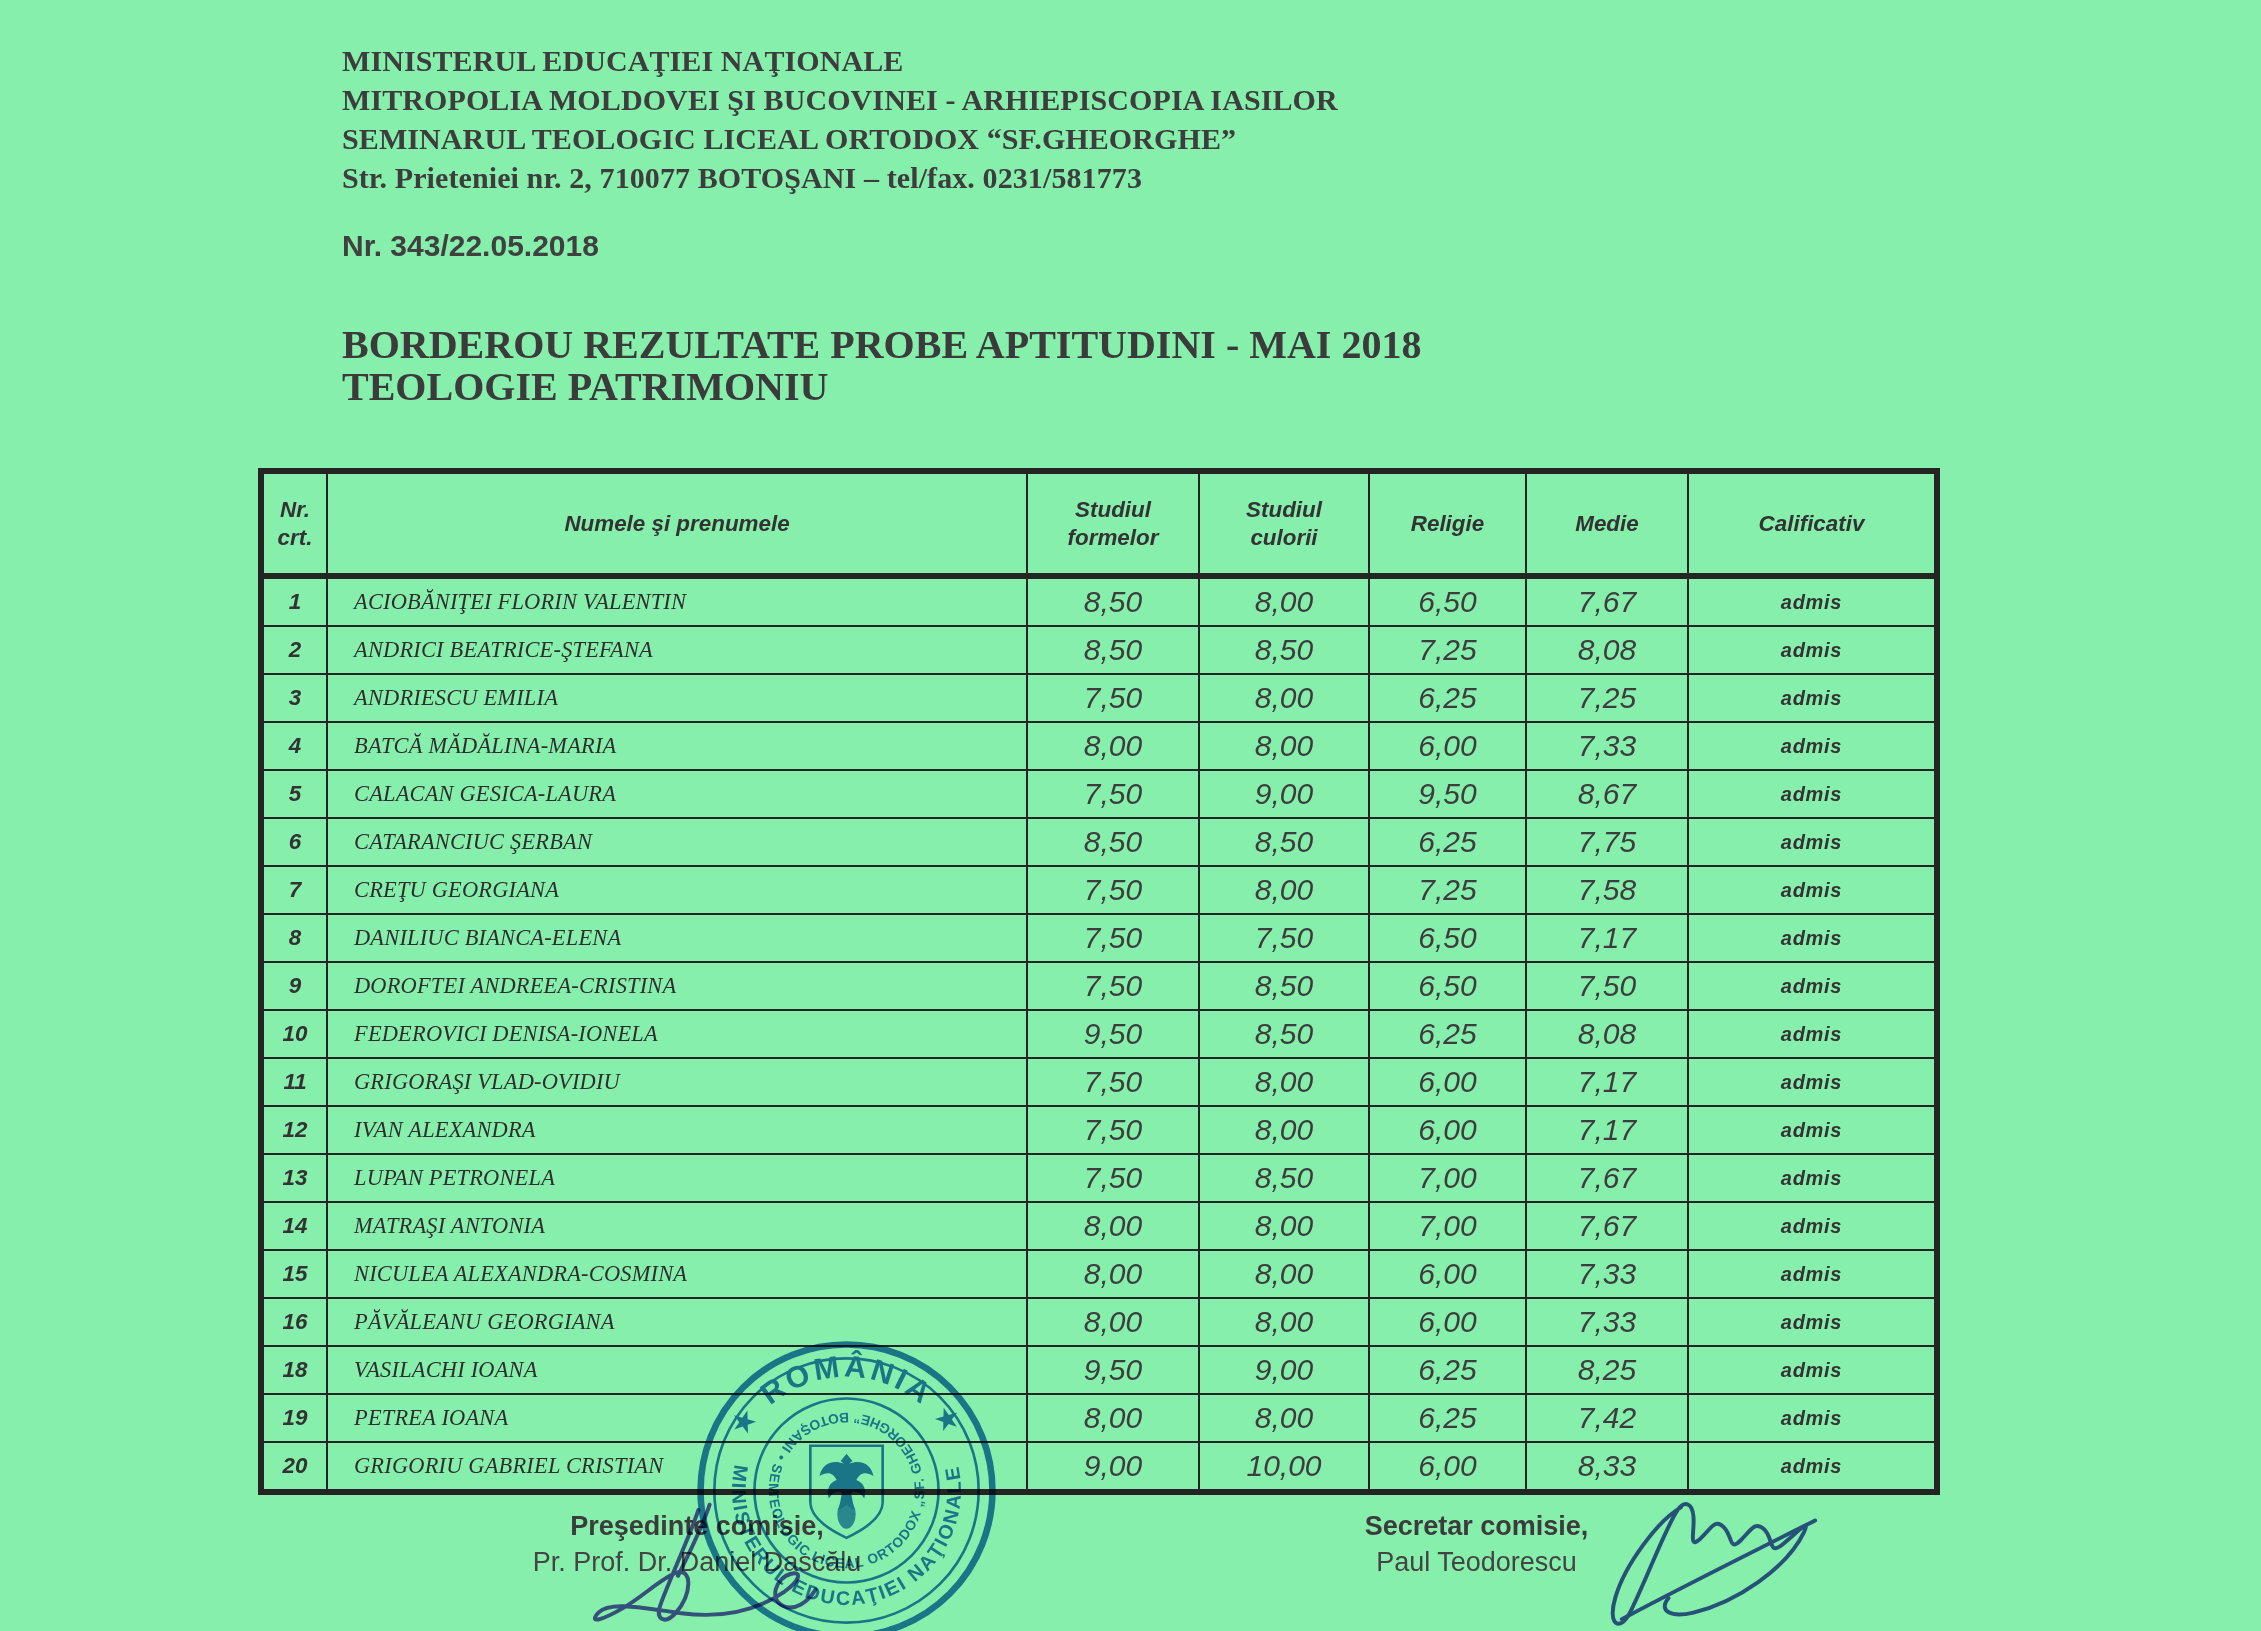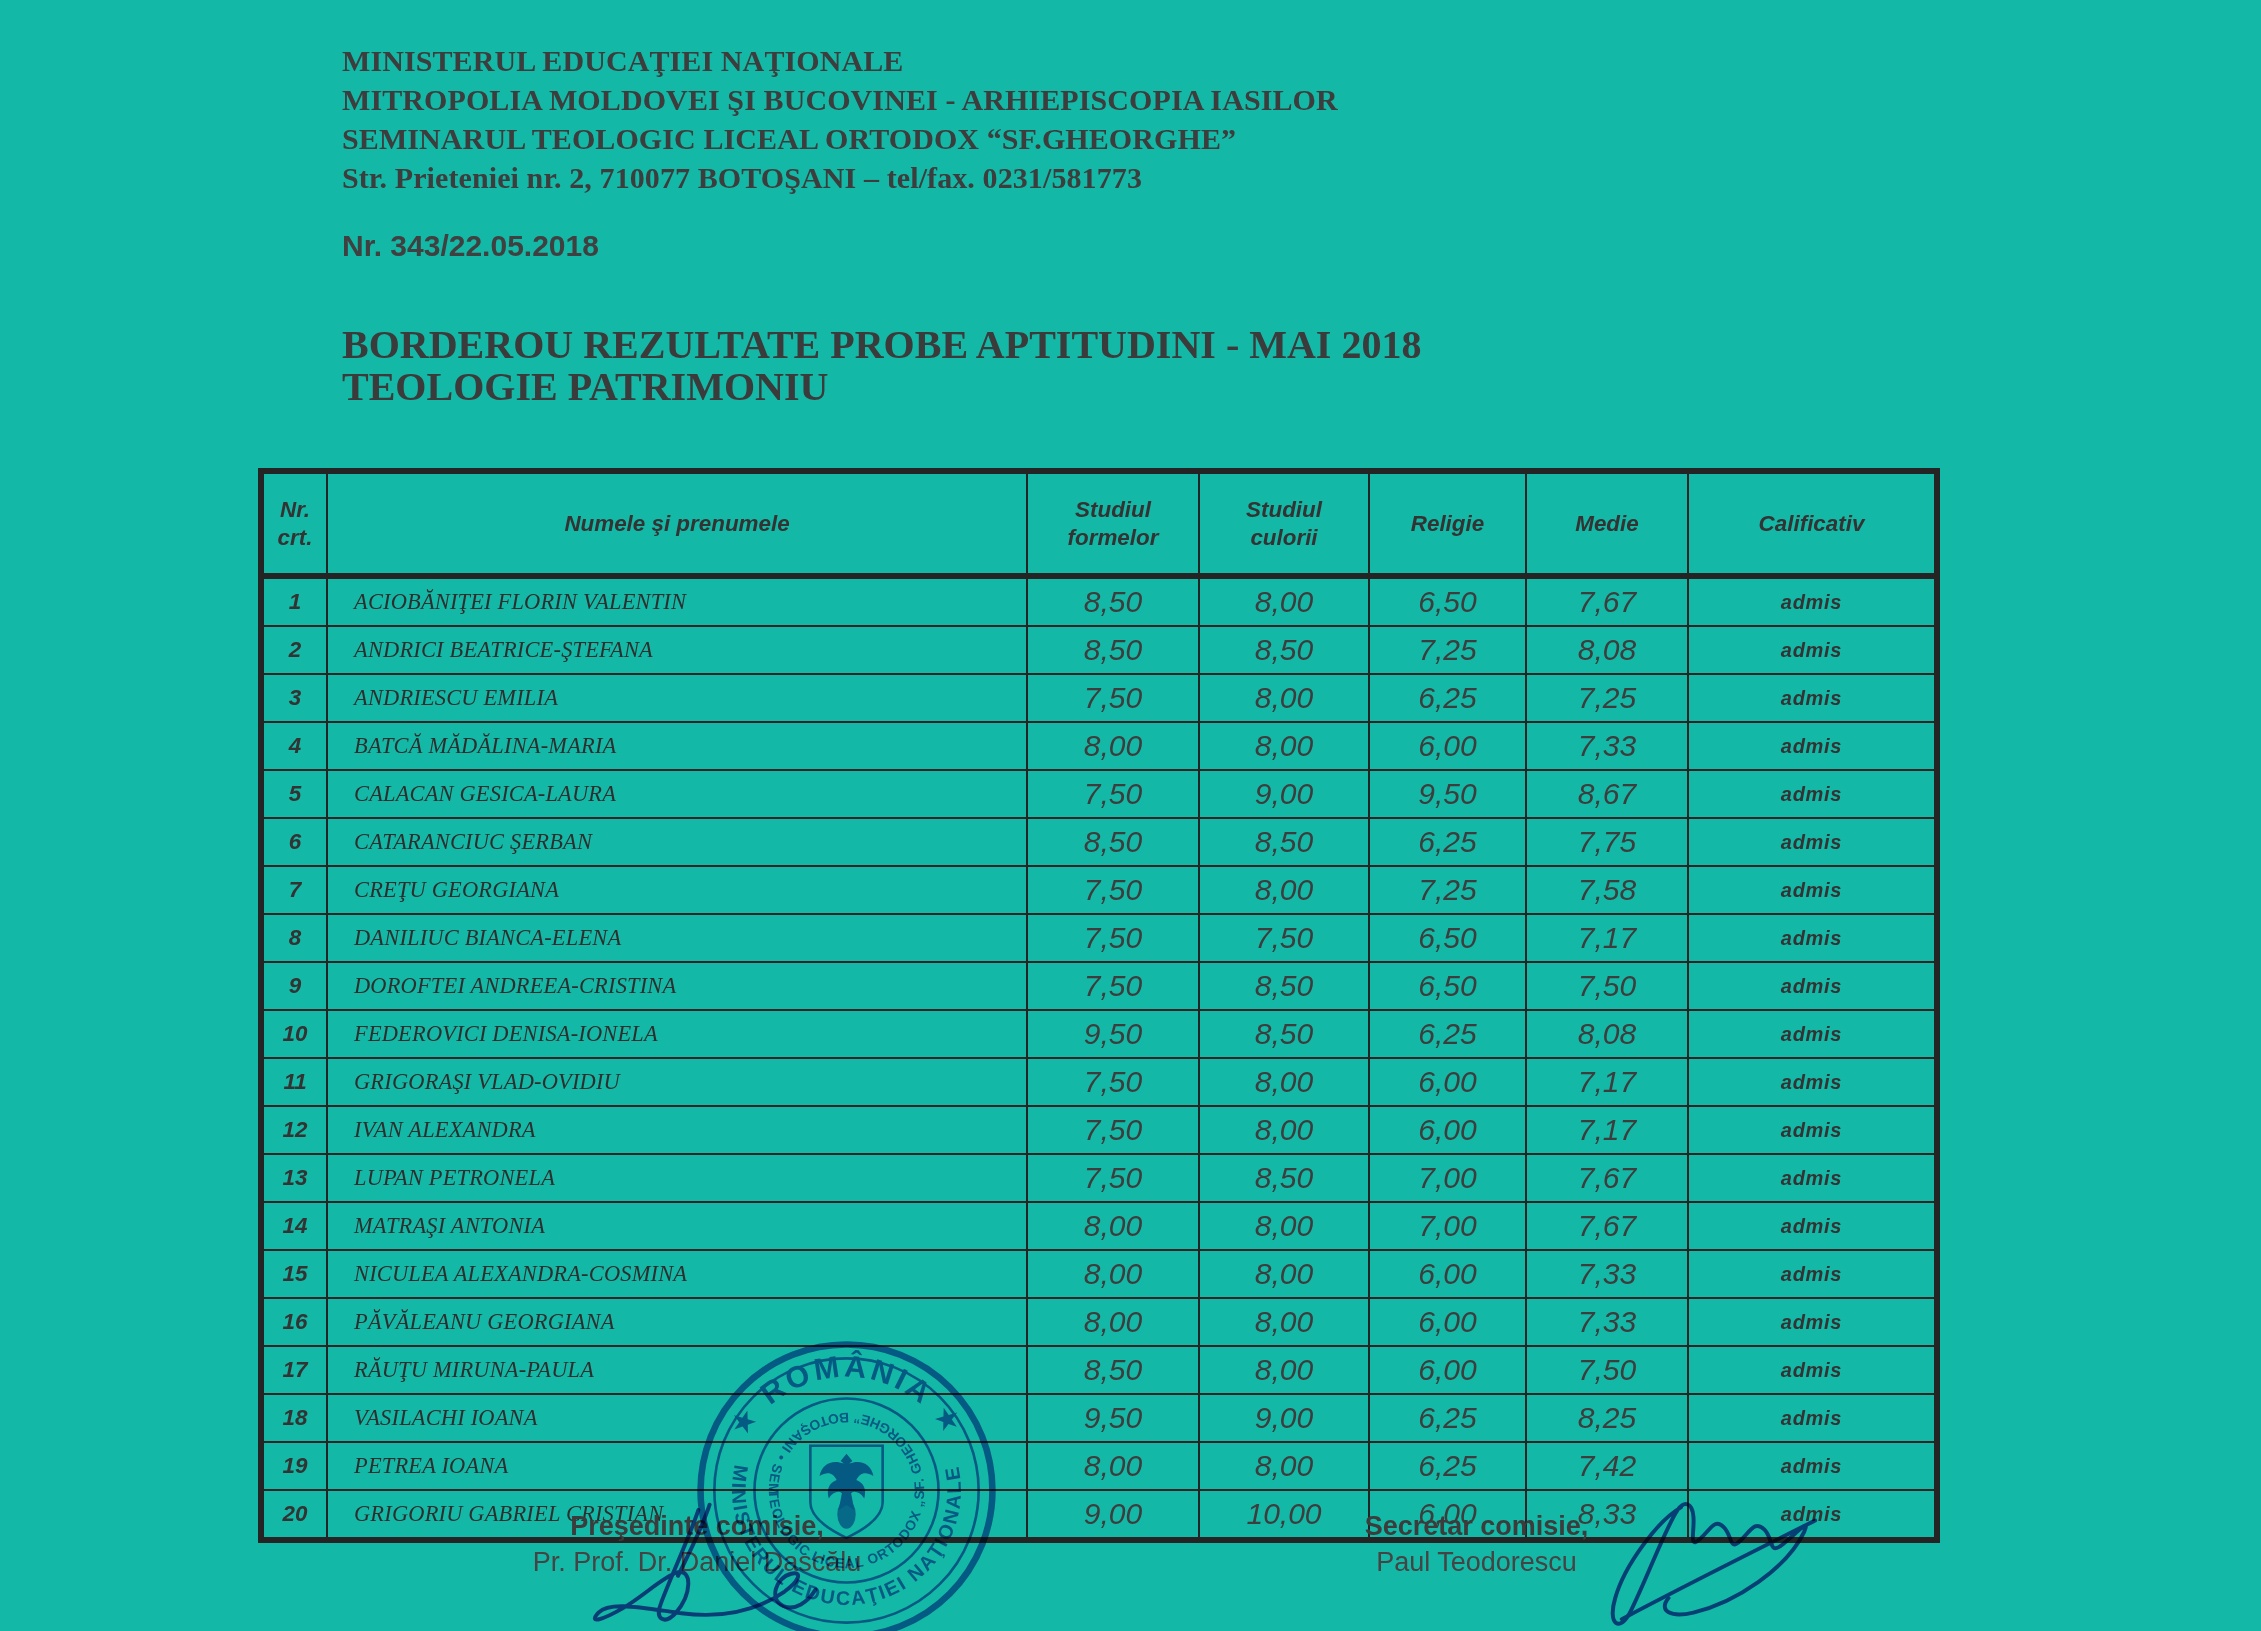--- a/index.html
+++ b/index.html
@@ -4,21 +4,21 @@
 <style>
   html, body {
     margin: 0; padding: 0;
     width: 2261px; height: 1631px;
     overflow: hidden;
     background: #f4f4f1;
   }
   .page {
     position: absolute; left: 0; top: 0;
     width: 2261px; height: 1631px;
-    background: #14b8a6;
+    background: #86efac;
     font-family: "Liberation Serif", "DejaVu Serif", serif;
     color: #3a3a3a;
   }
   
   .letterhead {
     position: absolute; left: 342px; top: 41px;
     font-weight: bold; font-size: 30px; line-height: 39px;
     letter-spacing: 0.1px; color: #3d3d3d;
     white-space: nowrap;
   }
@@ -282,29 +282,20 @@
       <td class="c-grade">7,33</td>
       <td class="c-calif">admis</td>
     </tr>
         <tr>
       <td class="c-nr">16</td>
       <td class="c-name">PĂVĂLEANU GEORGIANA</td>
       <td class="c-grade">8,00</td>
       <td class="c-grade">8,00</td>
       <td class="c-grade">6,00</td>
       <td class="c-grade">7,33</td>
-      <td class="c-calif">admis</td>
-    </tr>
-        <tr>
-      <td class="c-nr">17</td>
-      <td class="c-name">RĂUŢU MIRUNA-PAULA</td>
-      <td class="c-grade">8,50</td>
-      <td class="c-grade">8,00</td>
-      <td class="c-grade">6,00</td>
-      <td class="c-grade">7,50</td>
       <td class="c-calif">admis</td>
     </tr>
         <tr>
       <td class="c-nr">18</td>
       <td class="c-name">VASILACHI IOANA</td>
       <td class="c-grade">9,50</td>
       <td class="c-grade">9,00</td>
       <td class="c-grade">6,25</td>
       <td class="c-grade">8,25</td>
       <td class="c-calif">admis</td>

